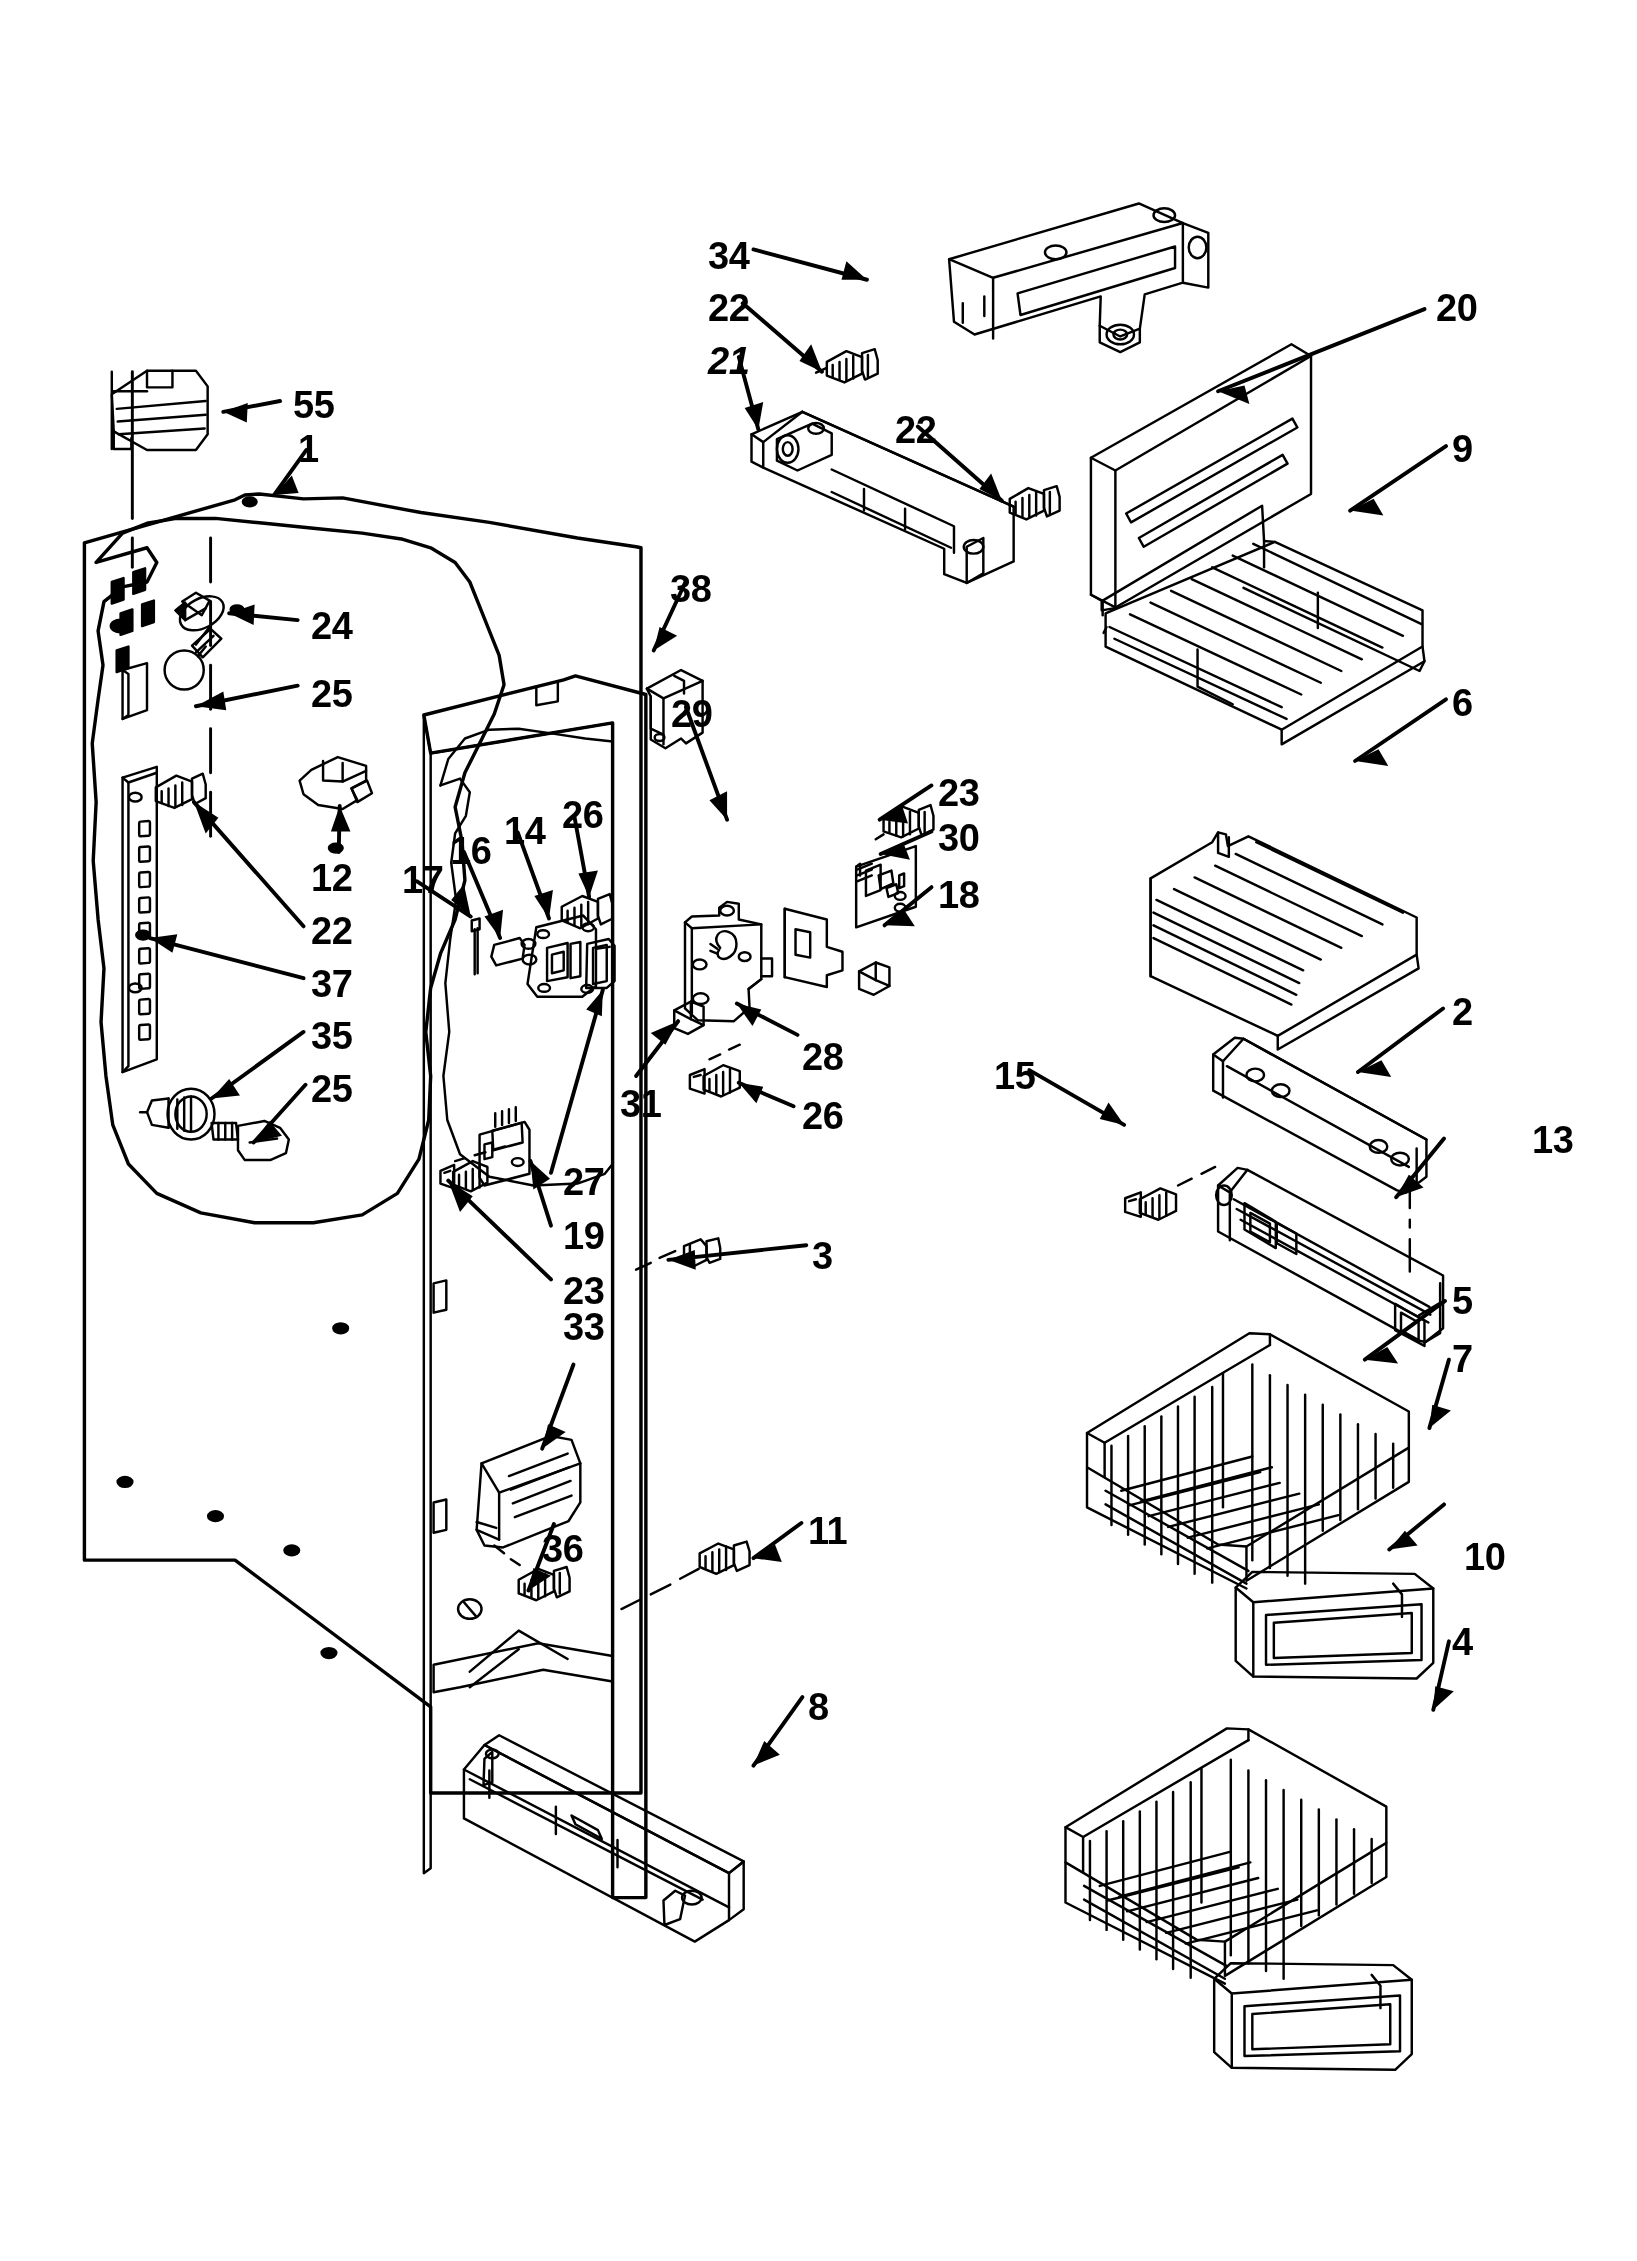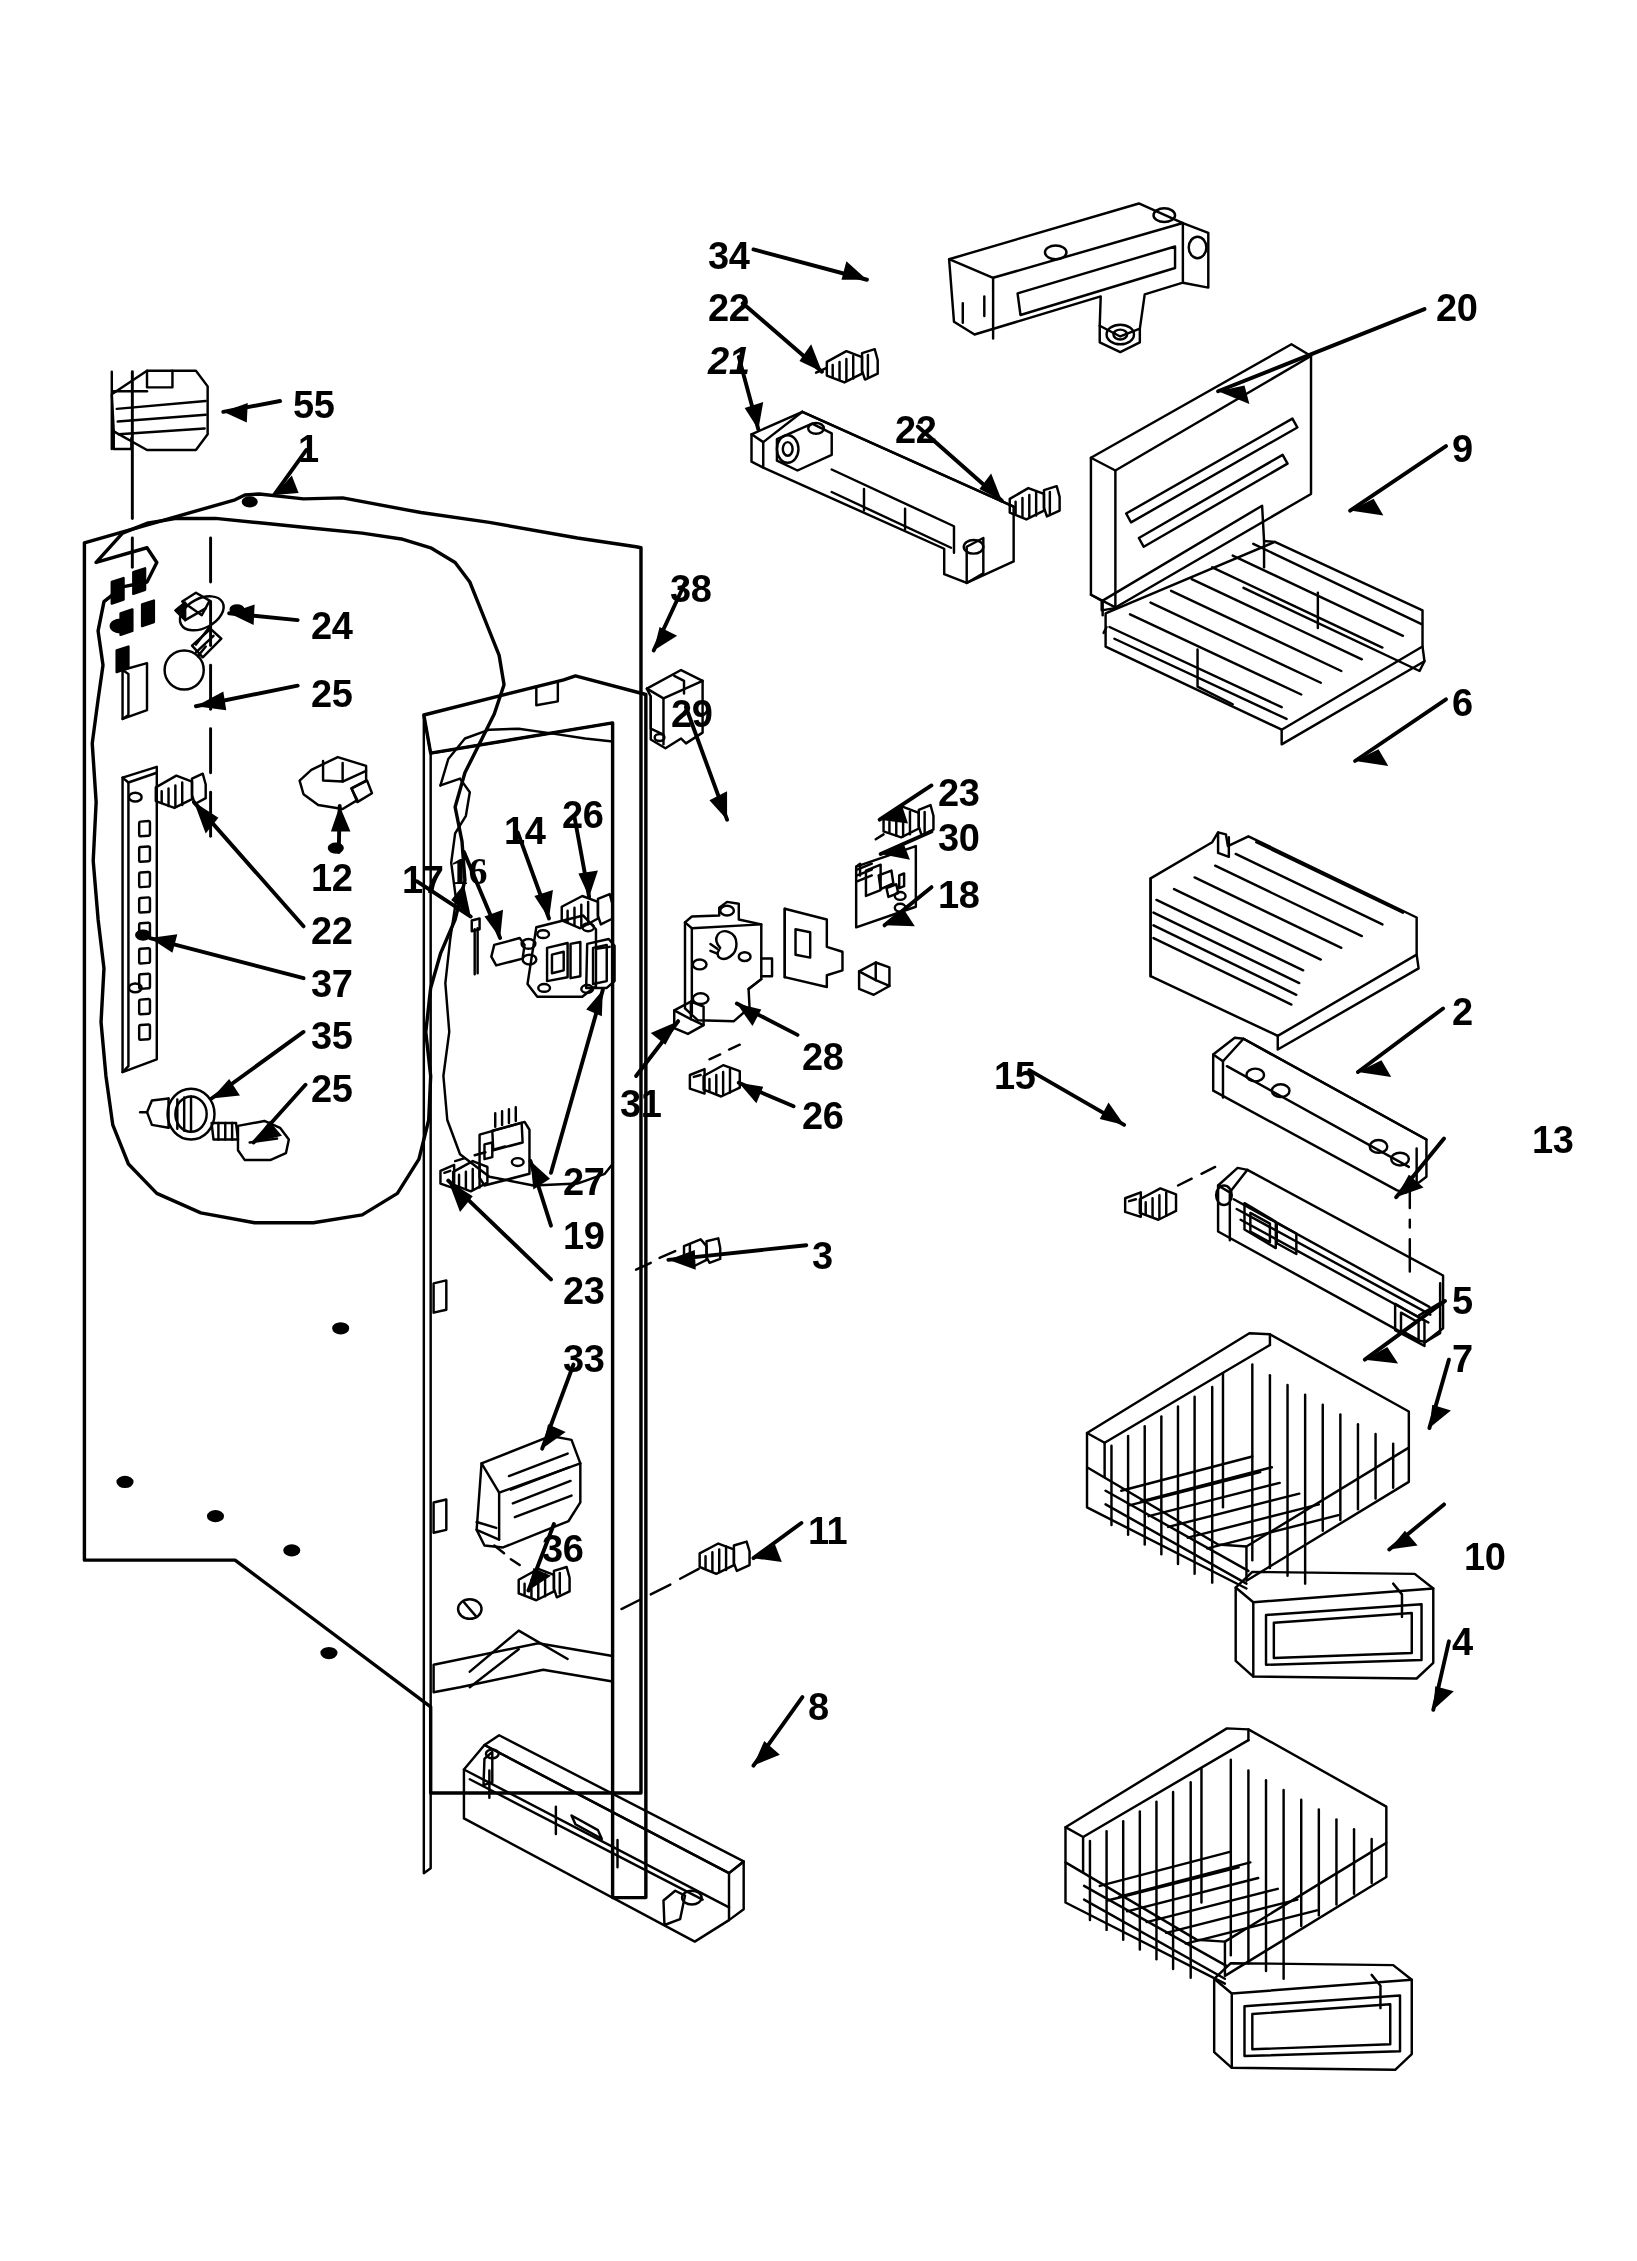--- a/index.html
+++ b/index.html
@@ -729,37 +729,37 @@
       <div class="callout" style="left: 1452px; top: 684px;">6</div>
       <div class="callout" style="left: 670px; top: 570px;">38</div>
       <div class="callout" style="left: 671px; top: 695px;">29</div>
       <div class="callout" style="left: 938px; top: 774px;">23</div>
       <div class="callout" style="left: 938px; top: 819px;">30</div>
       <div class="callout" style="left: 938px; top: 876px;">18</div>
       <div class="callout" style="left: 1452px; top: 993px;">2</div>
       <div class="callout" style="left: 1532px; top: 1121px; text-align: center;">13</div>
       <div class="callout" style="left: 994px; top: 1057px;">15</div>
       <div class="callout" style="left: 402px; top: 861px;">17</div>
-      <div class="callout" style="left: 450px; top: 852px; font-family: Liberation Serif, serif;">16</div>
+      <div class="callout" style="left: 450px; top: 832px;">16</div>
       <div class="callout" style="left: 504px; top: 812px;">14</div>
       <div class="callout" style="left: 562px; top: 796px;">26</div>
       <div class="callout" style="left: 311px; top: 859px;">12</div>
       <div class="callout" style="left: 311px; top: 912px;">22</div>
       <div class="callout" style="left: 311px; top: 965px;">37</div>
       <div class="callout" style="left: 311px; top: 1017px;">35</div>
       <div class="callout" style="left: 311px; top: 1070px;">25</div>
       <div class="callout" style="left: 311px; top: 607px;">24</div>
       <div class="callout" style="left: 311px; top: 675px;">25</div>
       <div class="callout" style="left: 620px; top: 1085px;">31</div>
       <div class="callout" style="left: 802px; top: 1038px;">28</div>
       <div class="callout" style="left: 802px; top: 1097px;">26</div>
       <div class="callout" style="left: 563px; top: 1163px;">27</div>
       <div class="callout" style="left: 563px; top: 1217px;">19</div>
       <div class="callout" style="left: 563px; top: 1272px;">23</div>
-      <div class="callout" style="left: 563px; top: 1340px;">33</div>
+      <div class="callout" style="left: 563px; top: 1308px;">33</div>
       <div class="callout" style="left: 812px; top: 1237px;">3</div>
       <div class="callout" style="left: 1452px; top: 1282px;">5</div>
       <div class="callout" style="left: 1452px; top: 1340px;">7</div>
       <div class="callout" style="left: 542px; top: 1530px;">36</div>
       <div class="callout" style="left: 808px; top: 1512px;">11</div>
       <div class="callout" style="left: 1452px; top: 1538px; margin-left: 12px;">10</div>
       <div class="callout" style="left: 1452px; top: 1623px;">4</div>
       <div class="callout" style="left: 808px; top: 1688px;">8</div>
     </div>
 

